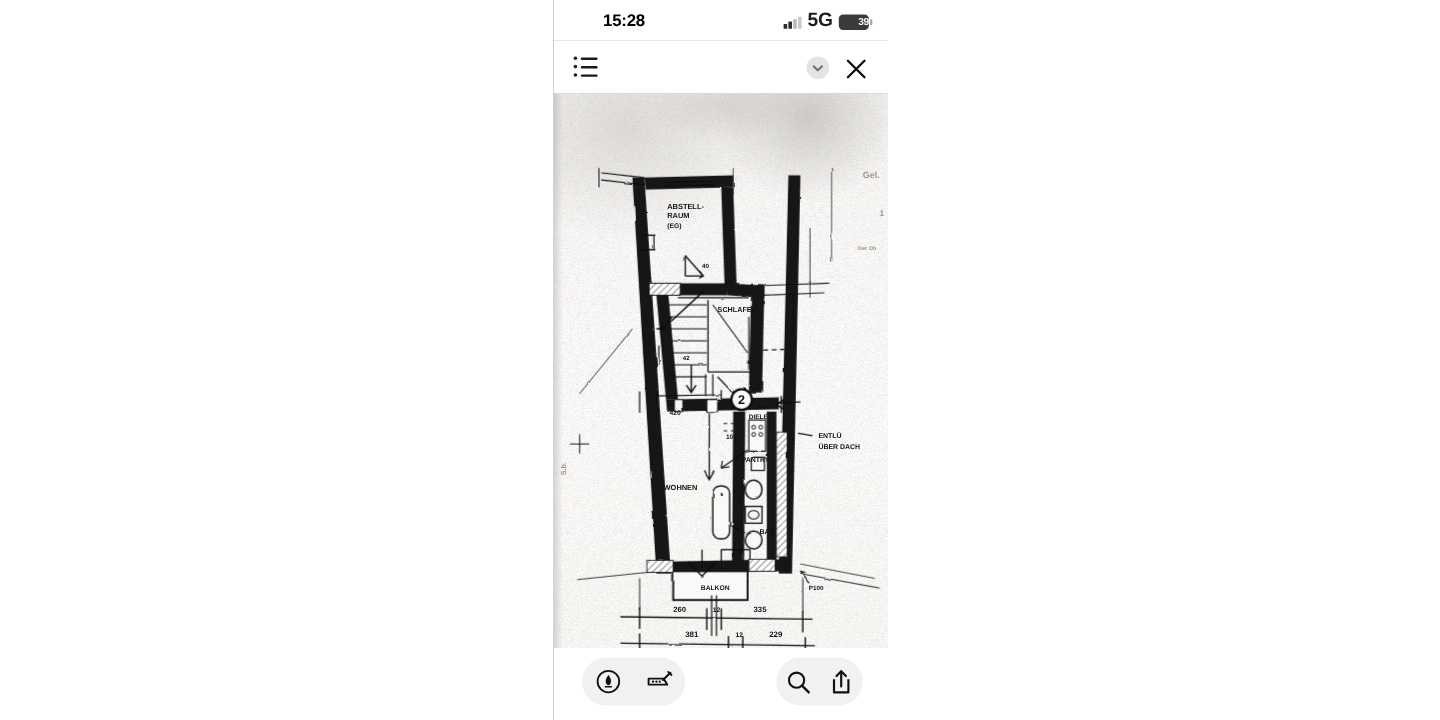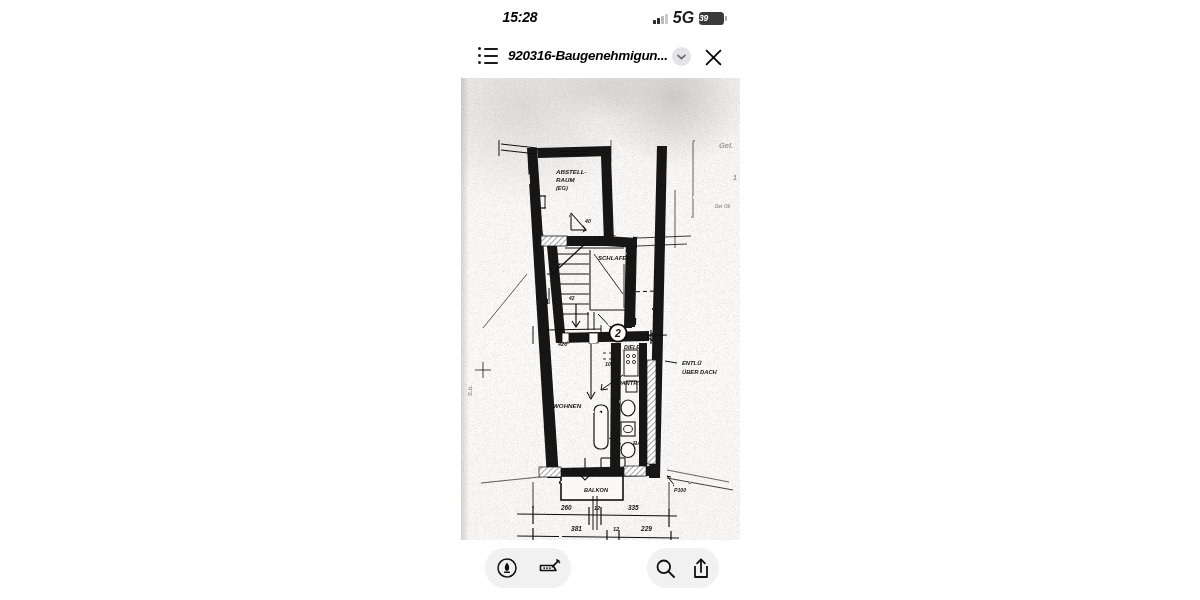--- a/index.html
+++ b/index.html
@@ -19,21 +19,20 @@
   }
   
   #phone {
     position: absolute;
     left: 461px;
     top: 0px;
     width: 279px;
     height: 600px;
     background: #15803d;
     overflow: hidden;
-    font-style: italic;
   }
   
   #status-bar {
     position: absolute;
     left: 0; top: 0;
     width: 279px; height: 34px;
     background: #ffffff;
   }
   #status-time {
     position: absolute;
@@ -64,21 +63,21 @@
     color: #1d1d1d;
     letter-spacing: -0.1px;
   }
   #battery {
     position: relative;
     width: 25px; height: 13px;
     border-radius: 3.5px;
     background: #3a3a3a;
     display: flex;
     align-items: center;
-    justify-content: flex-start;
+    justify-content: flex-end;
   }
   #battery::after {
     content: "";
     position: absolute;
     right: -3px; top: 4px;
     width: 2px; height: 5px;
     background: #a8a8a8;
     border-radius: 0 1px 1px 0;
   }
   #battery-level {
@@ -228,21 +227,20 @@
           </span>
         <span class="li-row" style="top:7px;">
             <span class="dot"></span>
             <span class="bar"></span>
           </span>
         <span class="li-row" style="top:14px;">
             <span class="dot"></span>
             <span class="bar"></span>
           </span>
       </div>
-      <div id="doc-title">920316-Baugenehmigun...</div>
       <div id="chevron-btn">
         <svg width="9" height="6" viewBox="0 0 9 6">
           <path d="M1 1.3 L4.5 4.6 L8 1.3" stroke="#6c6c70" stroke-width="1.7" fill="none" stroke-linecap="round" stroke-linejoin="round"></path>
         </svg>
       </div>
       <div id="close-btn">
         <svg width="17" height="17" viewBox="0 0 17 17">
           <path d="M1.6 1.6 L15.4 15.4 M15.4 1.6 L1.6 15.4" stroke="#0a0a0a" stroke-width="1.9" stroke-linecap="round"></path>
         </svg>
       </div>

